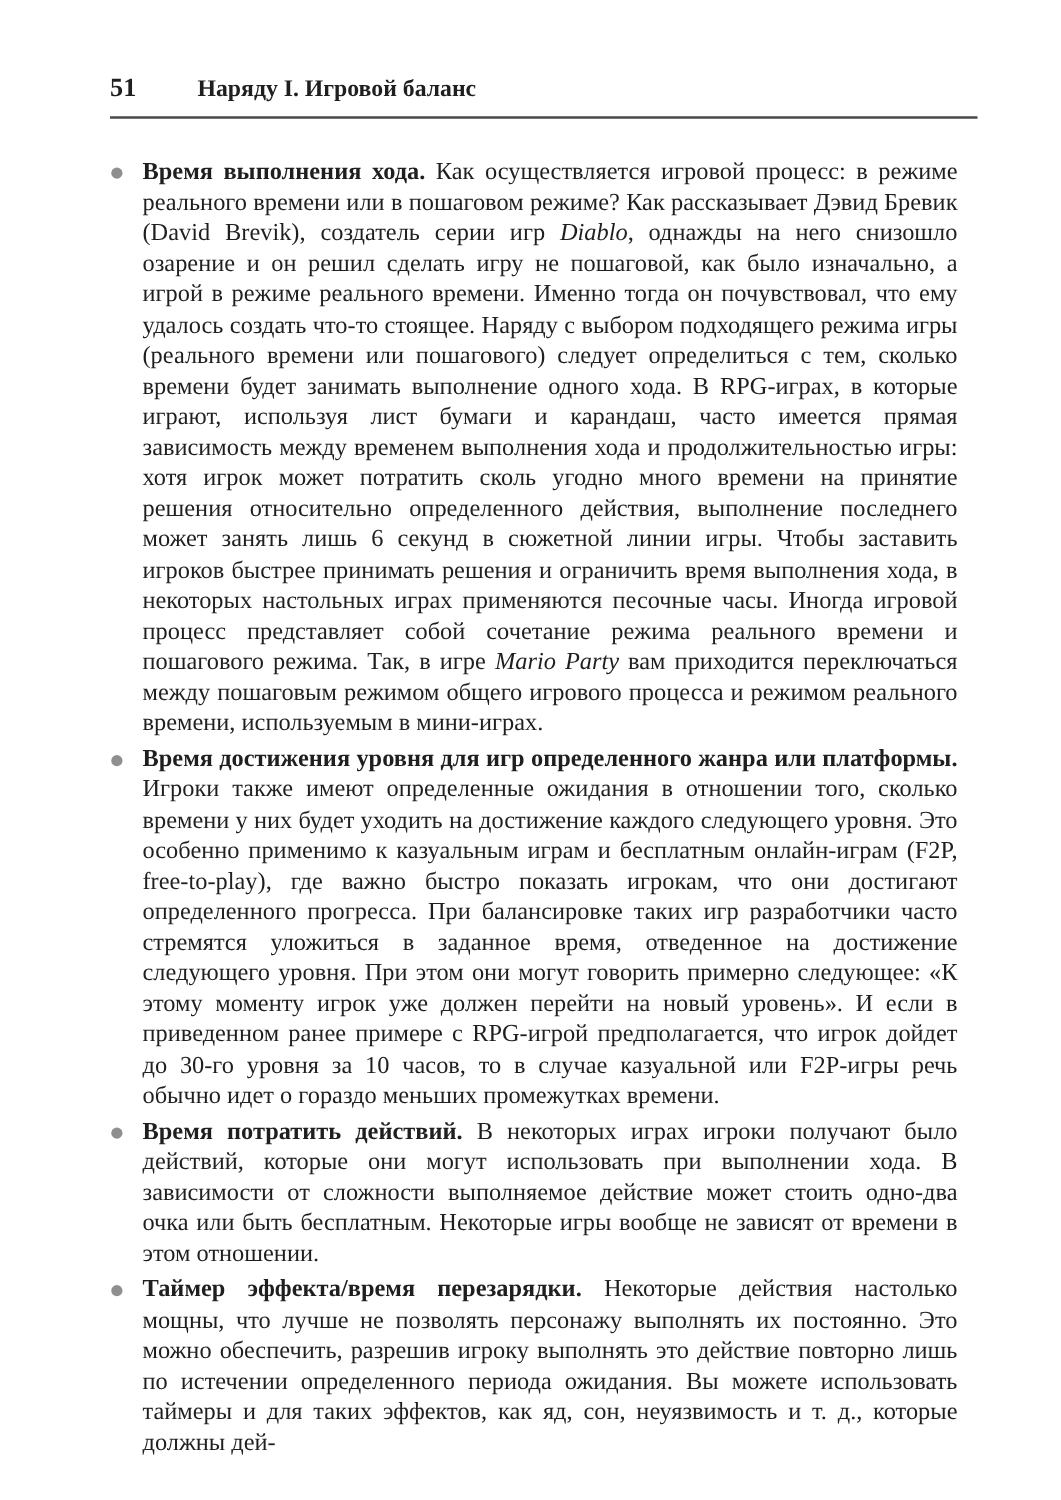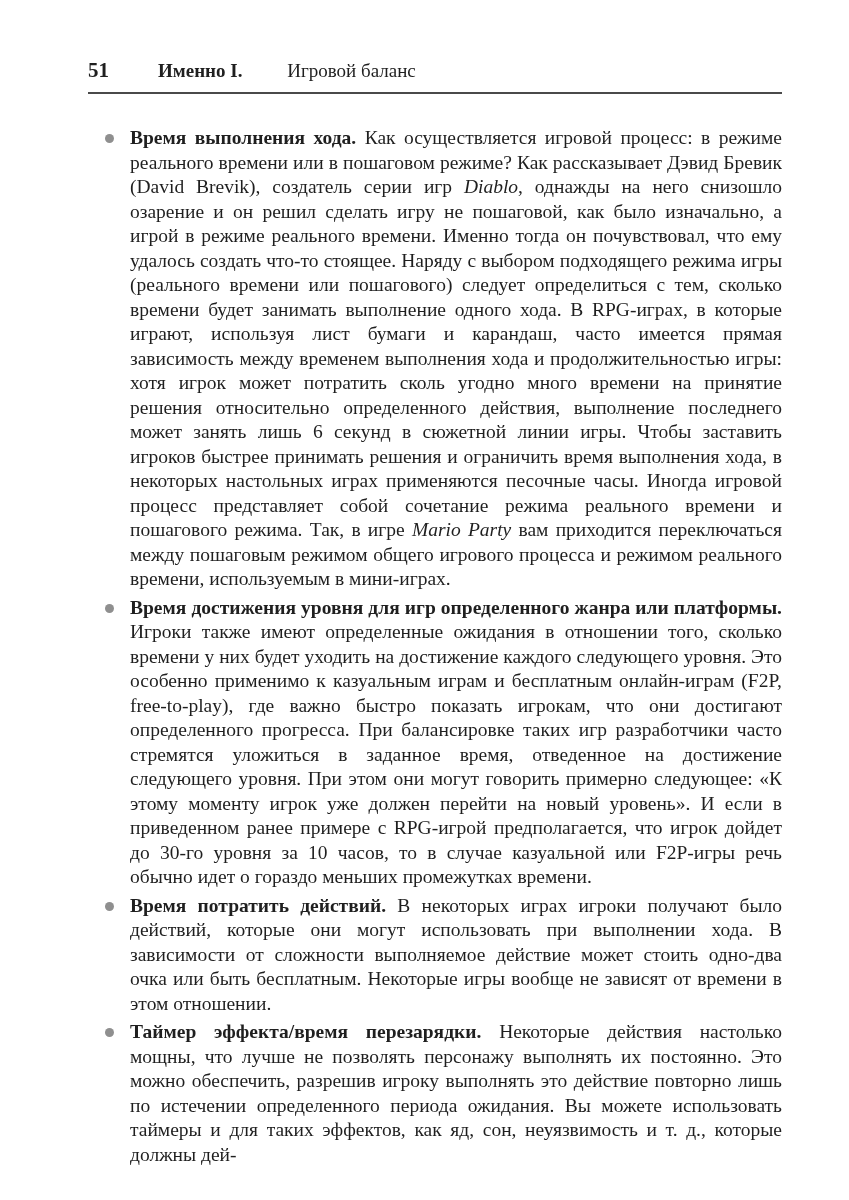--- a/index.html
+++ b/index.html
@@ -25,25 +25,25 @@
     line-height: 24px;
     white-space: nowrap;
   }
   .page-num {
     display: inline-block;
     width: 70px;
     font-weight: bold;
     font-size: 21px;
   }
   .part-label { font-weight: bold; }
-  .part-title { font-weight: normal; margin-left: 40px; }
+  .part-title { font-weight: bold; }
   
   .content {
     position: absolute;
-    left: 88px;
+    left: 72px;
     top: 126px;
     width: 694px;
   }
   ul.bullets {
     list-style: none;
     margin: 0;
     padding: 0;
   }
   ul.bullets li {
     position: relative;
@@ -64,21 +64,21 @@
   }
   .lead { font-weight: bold; }
   .it { font-style: italic; }
 </style>
 </head>
 <body>
 
 <div class="page">
 
   <div class="running-header">
-    <span class="page-num">51</span><span class="part-label">Именно I.</span><span class="part-title"> Игровой баланс</span>
+    <span class="page-num">51</span><span class="part-label">Наряду I.</span><span class="part-title"> Игровой баланс</span>
   </div>
 
   <div class="content">
     <ul class="bullets">
 
       <li>
         <span class="marker"></span><span class="lead">Время выполнения хода.</span><span> Как осуществляется игровой процесс: в режиме реального времени или в пошаговом режиме? Как рассказывает Дэвид Бревик (David Brevik), создатель серии игр </span><span class="it">Diablo</span><span>, однажды на него снизошло озарение и он решил сделать игру не пошаговой, как было изначально, а игрой в режиме реального времени. Именно тогда он почувствовал, что ему удалось создать что-то стоящее. Наряду с выбором подходящего режима игры (реального времени или пошагового) следует определиться с тем, сколько времени будет занимать выполнение одного хода. В RPG-играх, в которые играют, используя лист бумаги и карандаш, часто имеется прямая зависимость между временем выполнения хода и продолжительностью игры: хотя игрок может потратить сколь угодно много времени на принятие решения относительно определенного действия, выполнение последнего может занять лишь 6 секунд в сюжетной линии игры. Чтобы заставить игроков быстрее принимать решения и ограничить время выполнения хода, в некоторых настольных играх применяются песочные часы. Иногда игровой процесс представляет собой сочетание режима реального времени и пошагового режима. Так, в игре </span><span class="it">Mario Party</span><span> вам приходится переключаться между пошаговым режимом общего игрового процесса и режимом реального времени, используемым в мини-играх.</span>
       </li>
 
       <li>

